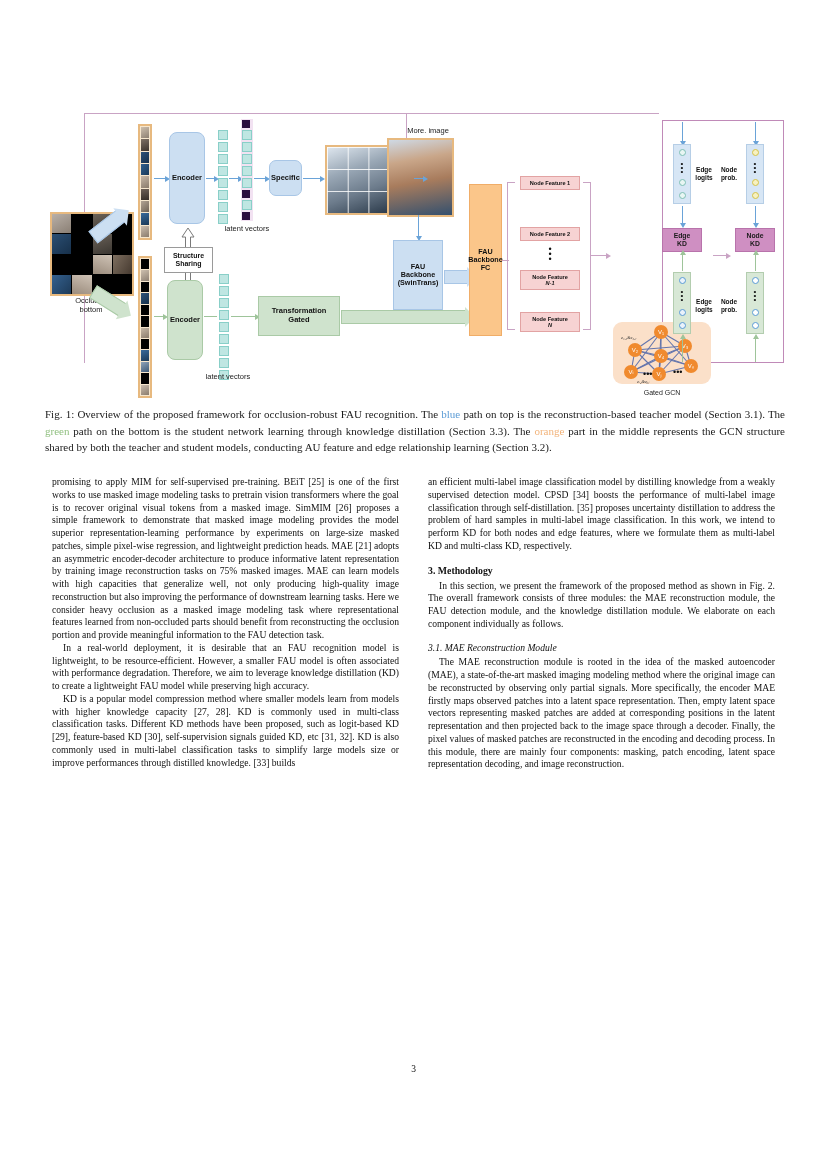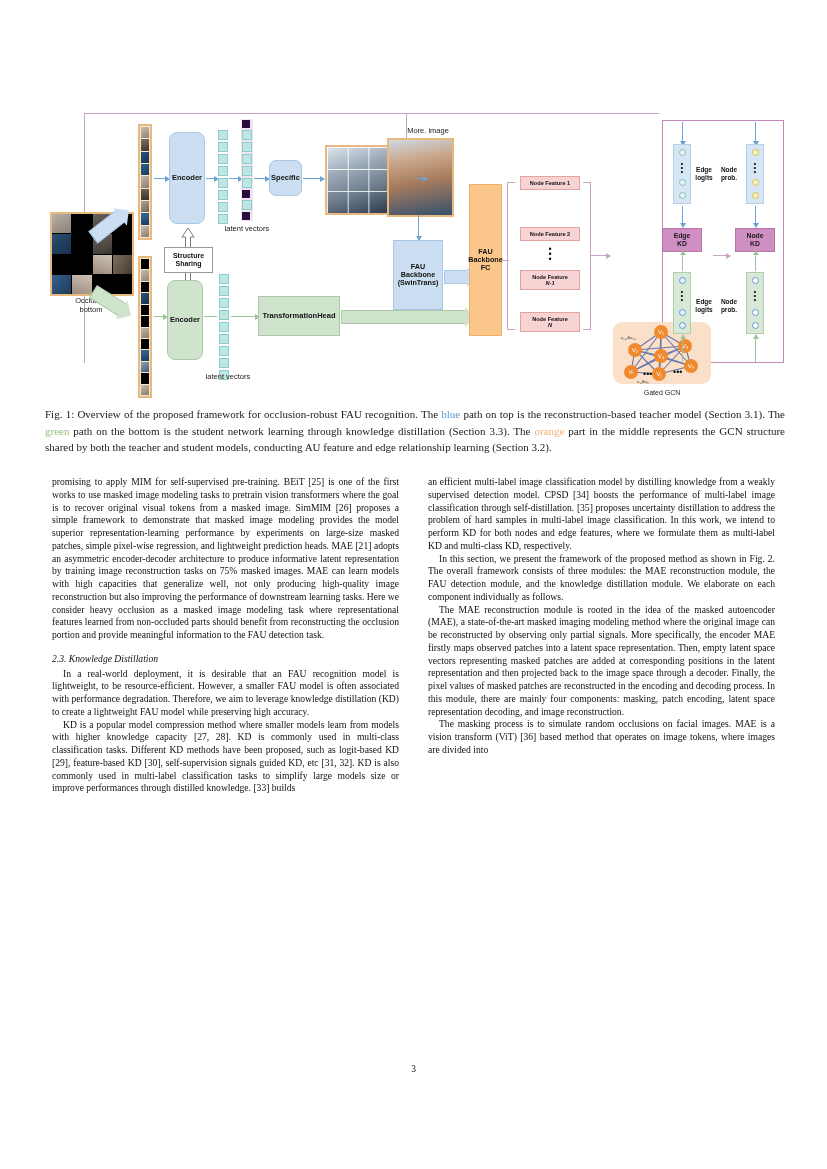--- a/index.html
+++ b/index.html
@@ -299,23 +299,23 @@
 
     <div class="arv" style="left:373px;top:107px;height:22px;"></div>
     <div class="blk blue" style="left:348px;top:132px;width:50px;height:70px;font-size:7.2px;flex-direction:column;">
       <span>FAU</span>
       <span>Backbone</span>
       <span>(SwinTrans)</span>
     </div>
     <div class="bigarrow" style="left:399px;top:162px;width:23px;"></div>
 
     <div class="ar g" style="left:186px;top:208px;width:25px;"></div>
-    <div class="blk green" style="left:213px;top:188px;width:82px;height:40px;font-size:7.5px;flex-direction:row;">
+    <div class="blk green" style="left:213px;top:188px;width:82px;height:40px;font-size:7.5px;flex-direction:column;">
       <span>Transformation</span>
-      <span>Head</span>
+      <span>Gated</span>
     </div>
     <div class="bigarrow g" style="left:296px;top:202px;width:124px;"></div>
 
     <div class="blk orange" style="left:424px;top:76px;width:33px;height:152px;font-size:7.2px;flex-direction:column;">
       <span>FAU</span>
       <span>Backbone</span>
       <span>FC</span>
     </div>
 
     <div class="bracket-l" style="left:462px;top:74px;height:146px;"></div>
@@ -478,27 +478,27 @@
 
   </div>
   </div>
 
   <div class="caption">
     <span>Fig. 1: Overview of the proposed framework for occlusion-robust FAU recognition. The </span><span class="c-blue">blue</span><span> path on top is the reconstruction-based teacher model (Section 3.1). The </span><span class="c-green">green</span><span> path on the bottom is the student network learning through knowledge distillation (Section 3.3). The </span><span class="c-orange">orange</span><span> part in the middle represents the GCN structure shared by both the teacher and student models, conducting AU feature and edge relationship learning (Section 3.2).</span>
   </div>
 
   <div class="col left">
     <p class="noind">promising to apply MIM for self-supervised pre-training. BEiT [25] is one of the first works to use masked image modeling tasks to pretrain vision transformers where the goal is to recover original visual tokens from a masked image. SimMIM [26] proposes a simple framework to demonstrate that masked image modeling provides the model superior representation-learning performance by experiments on large-size masked patches, simple pixel-wise regression, and lightweight prediction heads. MAE [21] adopts an asymmetric encoder-decoder architecture to produce informative latent representation by training image reconstruction tasks on 75% masked images. MAE can learn models with high capacities that generalize well, not only producing high-quality image reconstruction but also improving the performance of downstream learning tasks. Here we consider heavy occlusion as a masked image modeling task where representational features learned from non-occluded parts should benefit from reconstructing the occlusion portion and provide meaningful information to the FAU detection task.</p>
-    <h3>2.3.  Knowledge Distillation</h3>
     <p>In a real-world deployment, it is desirable that an FAU recognition model is lightweight, to be resource-efficient. However, a smaller FAU model is often associated with performance degradation. Therefore, we aim to leverage knowledge distillation (KD) to create a lightweight FAU model while preserving high accuracy.</p>
     <p>KD is a popular model compression method where smaller models learn from models with higher knowledge capacity [27, 28]. KD is commonly used in multi-class classification tasks. Different KD methods have been proposed, such as logit-based KD [29], feature-based KD [30], self-supervision signals guided KD, etc [31, 32]. KD is also commonly used in multi-label classification tasks to simplify large models size or improve performances through distilled knowledge. [33] builds</p>
   </div>
 
   <div class="col right">
     <p class="noind">an efficient multi-label image classification model by distilling knowledge from a weakly supervised detection model. CPSD [34] boosts the performance of multi-label image classification through self-distillation. [35] proposes uncertainty distillation to address the problem of hard samples in multi-label image classification. In this work, we intend to perform KD for both nodes and edge features, where we formulate them as multi-label KD and multi-class KD, respectively.</p>
+    <h2>3.  Methodology</h2>
     <p>In this section, we present the framework of the proposed method as shown in Fig. 2. The overall framework consists of three modules: the MAE reconstruction module, the FAU detection module, and the knowledge distillation module. We elaborate on each component individually as follows.</p>
+    <h3>3.1.  MAE Reconstruction Module</h3>
     <p>The MAE reconstruction module is rooted in the idea of the masked autoencoder (MAE), a state-of-the-art masked imaging modeling method where the original image can be reconstructed by observing only partial signals. More specifically, the encoder MAE firstly maps observed patches into a latent space representation. Then, empty latent space vectors representing masked patches are added at corresponding positions in the latent representation and then projected back to the image space through a decoder. Finally, the pixel values of masked patches are reconstructed in the encoding and decoding process. In this module, there are mainly four components: masking, patch encoding, latent space representation decoding, and image reconstruction.</p>
-    <p>The masking process is to simulate random occlusions on facial images. MAE is a vision transform (ViT) [36] based method that operates on image tokens, where images are divided into</p>
   </div>
 
   <div class="pageno">3</div>
 
 </div>
 
 </body></html>

